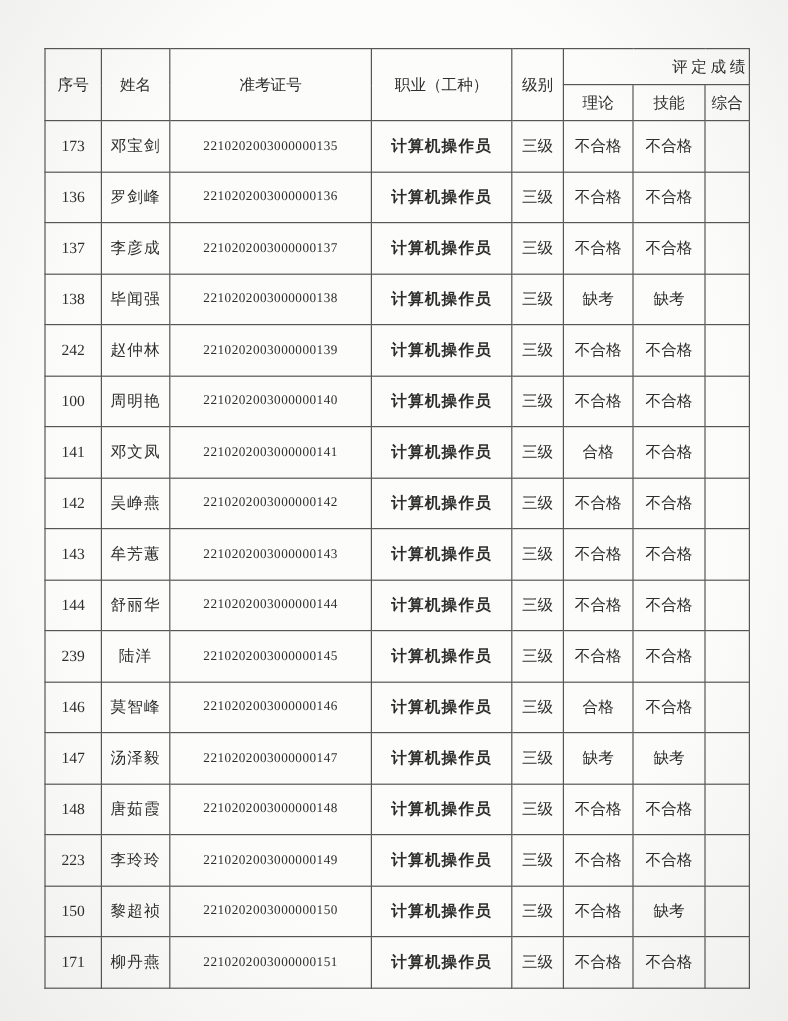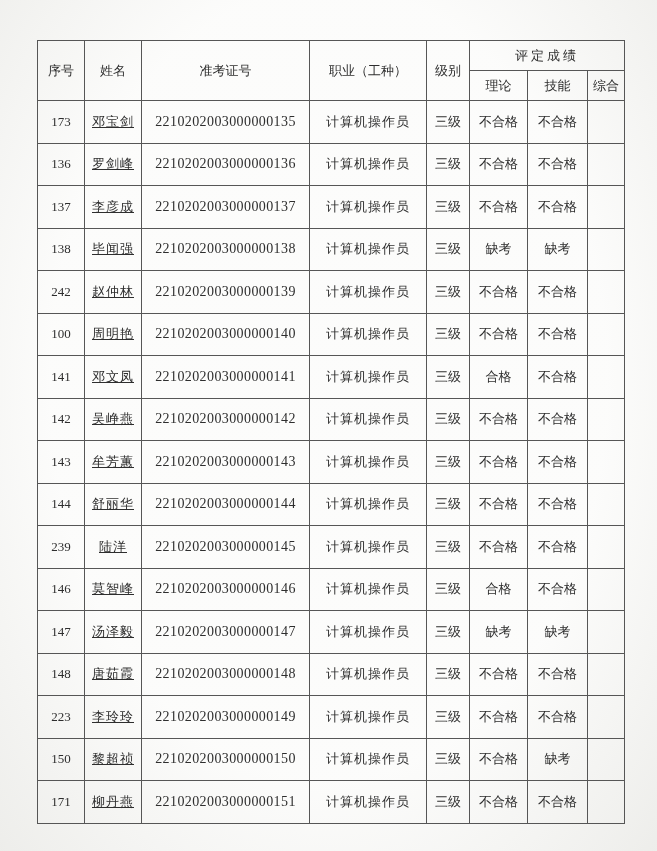--- a/index.html
+++ b/index.html
@@ -35,25 +35,25 @@
     text-align:center;
     vertical-align:middle;
     font-weight:normal;
     padding:0;
     overflow:hidden;
     white-space:nowrap;
     font-size:13px;
     color:var(--ink);
   }
   thead th{height:29px;font-size:13px;}
-  th.group{letter-spacing:3px;}
+  th.group{letter-spacing:3px;text-align:right;}
   tbody td{height:41.5px;}
-  td.c-ticket{font-size:14px;letter-spacing:0.4px;}
-  td.c-name{letter-spacing:1px;text-decoration:underline;}
-  td.c-occupation{letter-spacing:1px;}
+  td.c-ticket{font-size:11px;letter-spacing:0.4px;}
+  td.c-name{letter-spacing:1px;}
+  td.c-occupation{letter-spacing:1px;font-weight:bold;}
 </style>
 </head>
 <body>
 
 <div class="page">
   <table class="results">
     <colgroup>
       <col style="width:47px">
       <col style="width:57px">
       <col style="width:168px">

